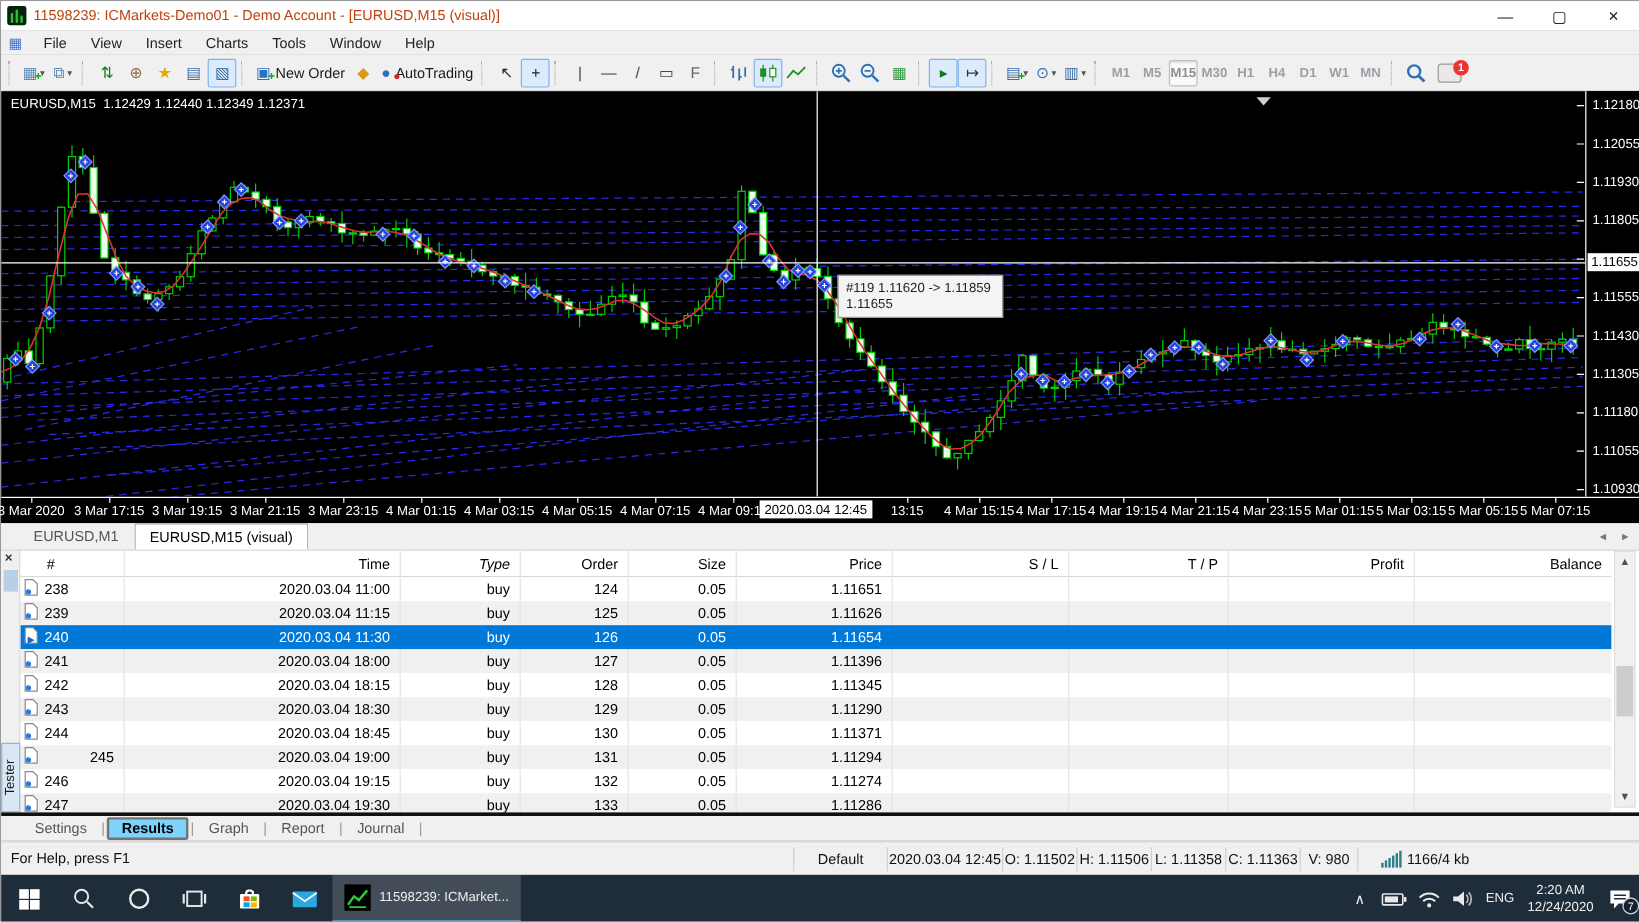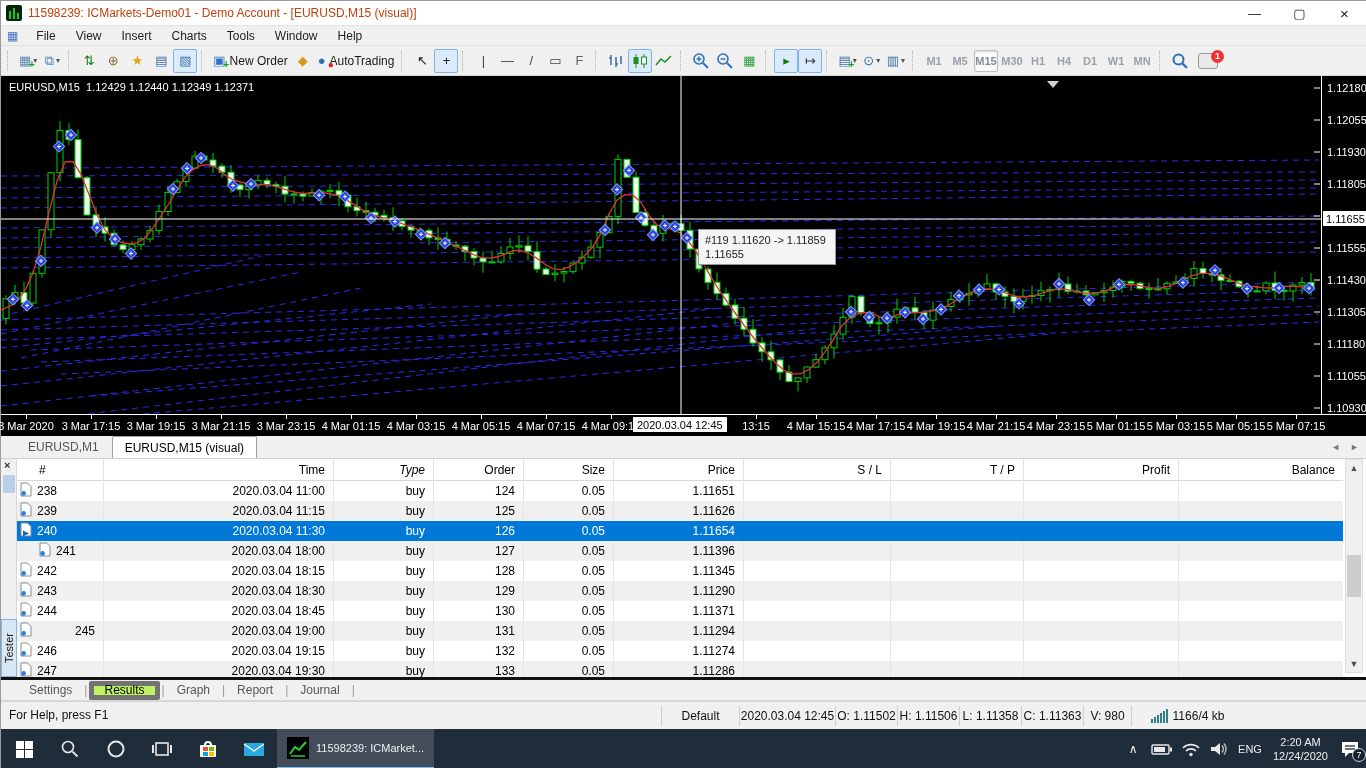--- a/index.html
+++ b/index.html
@@ -64,21 +64,21 @@
   .trow.sel .tcell{border-left-color:#0078d7}
   .tcell.first{justify-content:flex-start;padding-left:3px;border-left:none}
   .tcell.first .num{margin-left:5px}
   #vscroll{position:absolute;right:4px;top:0;width:18px;height:214px;background:#f0f0f0;border:1px solid #dedede}
   #vscroll .arr{position:absolute;left:0;width:16px;height:16px;display:flex;align-items:center;justify-content:center;font-size:9px;color:#505050}
   #vscroll .thumb{position:absolute;left:1px;top:95px;width:14px;height:42px;background:#cdcdcd}
   #splitter{position:absolute;left:0;top:676px;width:1366px;height:3px;background:#111}
   
   #btabs{position:absolute;left:0;top:679px;width:1366px;height:21px;background:#f0f0f0;display:flex;align-items:center;padding-left:18px;font-size:12px;color:#555;border-bottom:1px solid #d8d8d8}
   .btab{padding:1px 10px;height:19px;display:flex;align-items:center}
-  .btab.active{background:#bef264;border:5px solid #737373;border-radius:2px;color:#000;font-weight:normal}
+  .btab.active{background:#7dd3fc;border:2px solid #737373;border-radius:2px;color:#000;font-weight:bold}
   .bsep{color:#999;margin:0 2px}
   
   #statusbar{position:absolute;left:0;top:700px;width:1366px;height:28px;background:#f0f0f0;border-top:1px solid #d4d4d4;font-size:12px;color:#111}
   #status-help{position:absolute;left:8px;top:6px}
   #status-segs{position:absolute;left:660px;top:0;height:28px;display:flex;align-items:center}
   .seg{height:20px;display:flex;align-items:center;justify-content:center;border-left:1px solid #cfcfcf;padding:0 6px;white-space:nowrap}
   .connbars{display:flex;align-items:flex-end;gap:1px;margin-right:5px}
   .connbars i{display:block;width:2px;background:#2f7f8a}
   
   #taskbar{position:absolute;left:0;top:728px;width:1366px;height:40px;background:#1f2c3a;display:flex;align-items:stretch;color:#eee}
@@ -988,21 +988,21 @@
             <span class="tcell" style="width: 100px;">buy</span>
             <span class="tcell" style="width: 90px;">126</span>
             <span class="tcell" style="width: 90px;">0.05</span>
             <span class="tcell" style="width: 130px;">1.11654</span>
             <span class="tcell" style="width: 147px;"></span>
             <span class="tcell" style="width: 133px;"></span>
             <span class="tcell" style="width: 155px;"></span>
             <span class="tcell" style="width: 165px;"></span>
           </div>
           <div class="trow alt">
-            <span class="tcell first" style="width: 86px; justify-content: center;">
+            <span class="tcell first" style="width: 86px;">
               <span><svg xmlns="http://www.w3.org/2000/svg" width="12" height="15">
                   <path d="M1,1 h6.5 l3.5,3.5 v9.5 h-10 z" fill="#fff" stroke="#8a8a8a"></path>
                   <circle cx="3.6" cy="11.4" r="2.3" fill="#2a7de1"></circle>
                 </svg></span>
               <span class="num">241</span>
             </span>
             <span class="tcell" style="width: 230px;">2020.03.04 18:00</span>
             <span class="tcell" style="width: 100px;">buy</span>
             <span class="tcell" style="width: 90px;">127</span>
             <span class="tcell" style="width: 90px;">0.05</span>

